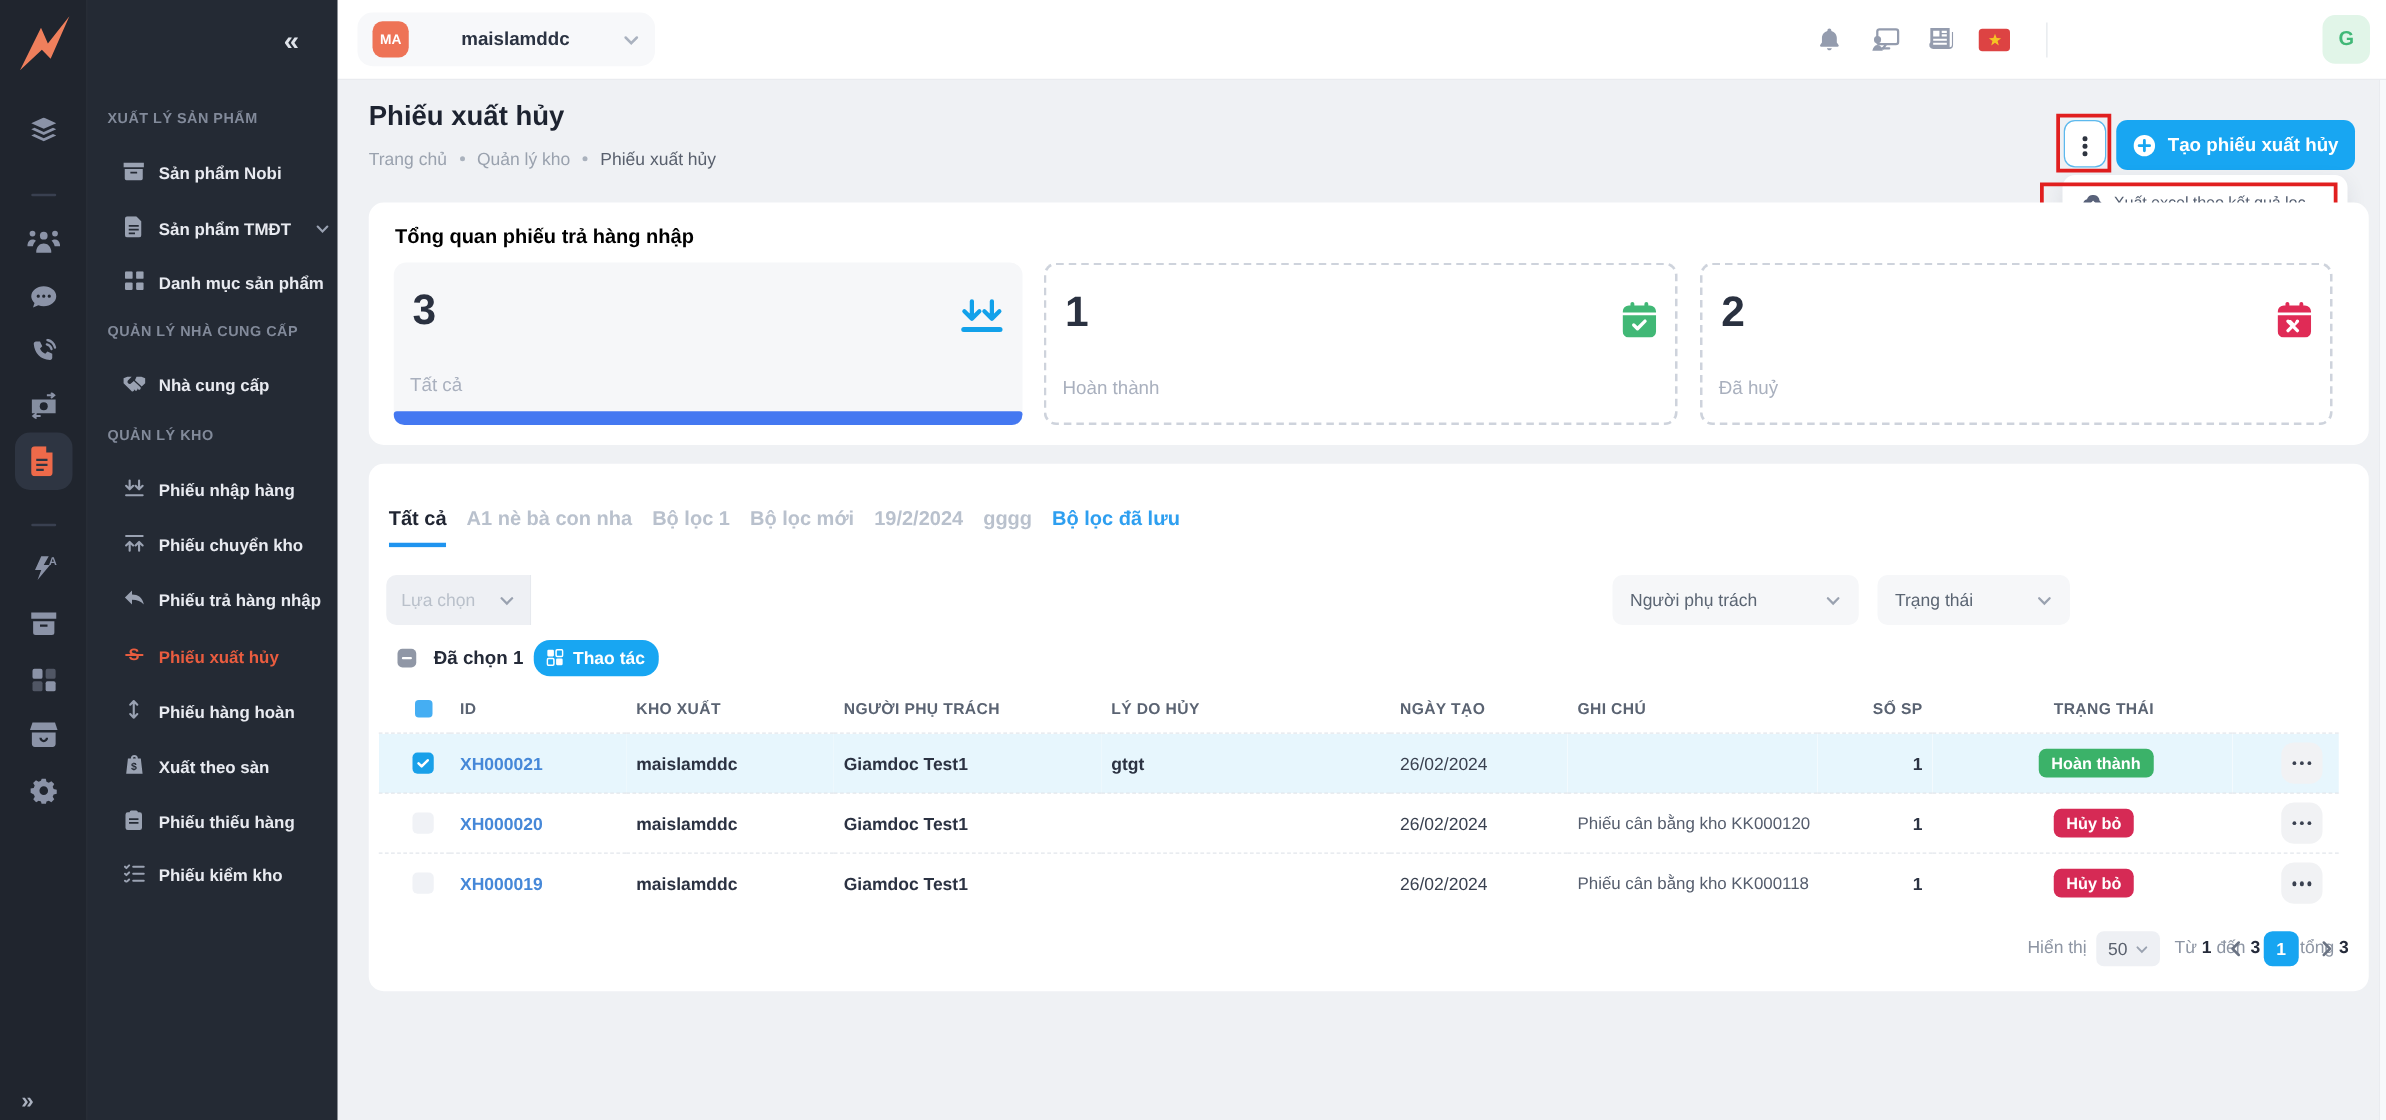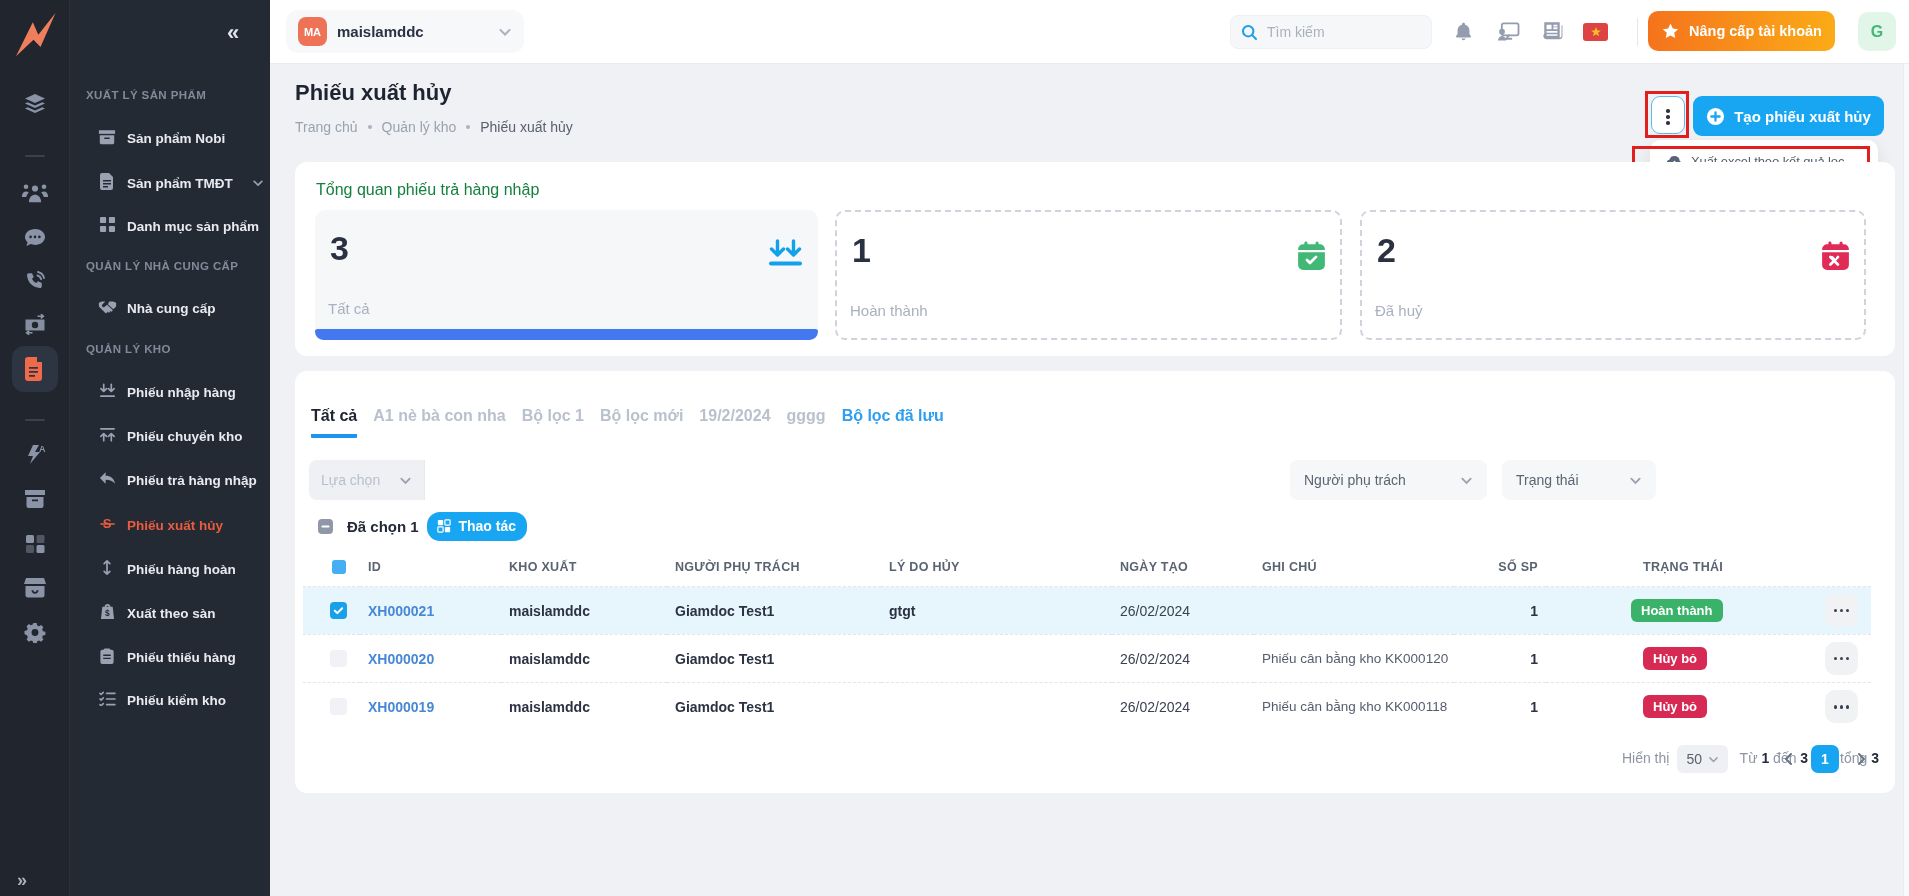--- a/index.html
+++ b/index.html
@@ -1,21 +1,21 @@
 <!DOCTYPE html>
 <html><head>
 <meta charset="utf-8">
 <style>
 * { margin:0; padding:0; box-sizing:border-box; }
 html,body { width:1909px; height:896px; overflow:hidden; }
 body { font-family:"Liberation Sans", sans-serif; background:#eff1f4; position:relative; }
 
 
 #topbar { position:absolute; left:270px; top:0; width:1639px; height:64px; background:#fff; border-bottom:1px solid #e9ebef; z-index:5; }
-#shopSel { position:absolute; left:16px; top:10px; width:238px; height:43px; background:#f7f8fa; border-radius:12px; display:flex; align-items:center; padding:0 12px; }
+#shopSel { position:absolute; left:16px; top:10px; width:238px; height:43px; background:#f7f8fa; border-radius:12px; display:flex; align-items:center; padding:0 12px;gap:32px; }
 #shopSel .ma { width:29px; height:29px; border-radius:8px; background:#ee7356; color:#fff; font-size:11px; font-weight:bold; display:flex; align-items:center; justify-content:center; }
 #shopSel .nm { margin-left:10px; font-size:15px; font-weight:bold; color:#2b3342; }
 #srch { position:absolute; left:960px; top:15px; width:202px; height:34px; background:#f6f7f9; border:1px solid #eef0f3; border-radius:8px; display:flex; align-items:center; padding:0 10px; }
 #srch span { color:#aab1bd; font-size:14px; margin-left:9px; }
 .tbico { position:absolute; top:21px; color:#949cae; }
 #flag { position:absolute; left:1313px; top:23px; width:25px; height:18px; background:#dd4343; border-radius:3px; display:flex; align-items:center; justify-content:center; }
 #tbdiv { position:absolute; left:1367px; top:18px; width:1px; height:28px; background:#e4e7ec; }
 #upg { position:absolute; left:1378px; top:11px; width:187px; height:40px; border-radius:10px; background:linear-gradient(90deg,#f5731c,#fbab17); color:#fff; font-weight:bold; font-size:14.5px; display:flex; align-items:center; justify-content:center; gap:9px; }
 #gav { position:absolute; left:1588px; top:12px; width:38px; height:39px; border-radius:10px; background:#e1f5e8; color:#41b877; font-weight:bold; font-size:16px; display:flex; align-items:center; justify-content:center; }
 
@@ -42,21 +42,21 @@
 #dotsBtnWrap { position:absolute; left:1645px; top:91px; width:44px; height:47px; border:3px solid #e11f1f; }
 #dotsBtn { position:absolute; left:1651px; top:96px; width:34px; height:38px; background:#fff; border:1px solid #5db9ed; border-radius:9px; }
 #dotsBtn i { position:absolute; left:50%; width:3.5px; height:3.5px; margin-left:-1.75px; border-radius:50%; background:#2e3440; }
 #newBtn { position:absolute; left:1693px; top:96px; width:191px; height:40px; background:#18a6f2; border-radius:9px; color:#fff; font-size:15px; font-weight:bold; display:flex; align-items:center; justify-content:center; gap:9px; }
 #ddpanel { position:absolute; left:1650px; top:140px; width:228px; height:46px; background:#fff; border-radius:10px; box-shadow:0 6px 16px rgba(40,50,70,.10); }
 #ddwrap { position:absolute; left:1632px; top:146px; width:238px; height:41px; border:3px solid #e11f1f; }
 #dditem { position:absolute; left:1666px; top:154px; display:flex; align-items:center; gap:8px; color:#545e70; font-size:13px; letter-spacing:-0.1px; white-space:nowrap; }
 
 
 #ovcard { position:absolute; left:295px; top:162px; width:1600px; height:194px; background:#fff; border-radius:12px; }
-#ovcard h3 { position:absolute; left:21px; top:19px; font-size:16px; font-weight:normal; color:#15803d; }
+#ovcard h3 { position:absolute; left:21px; top:19px; font-size:16px; font-weight:bold; color:#000000; }
 .stat { position:absolute; top:48px; width:503px; height:130px; border-radius:10px; background:#fff; }
 .stat .num { position:absolute; left:15px; top:19px; font-size:34px; font-weight:bold; color:#2a3140; }
 .stat .lbl { position:absolute; left:13px; top:90px; font-size:15px; color:#a9b0be; }
 .stat .sic { position:absolute; right:15px; top:29px; }
 #st1 { left:20px; background:#f6f7f9; }
 #st1 .bar { position:absolute; left:0; bottom:0; width:100%; height:11px; background:#4478f1; border-radius:3px 3px 10px 10px; }
 #st2 { left:540px; width:507px; border:2px dashed #ced3dc; }
 #st3 { left:1065px; width:506px; border:2px dashed #ced3dc; }
 
 
@@ -102,27 +102,20 @@
 <body>
 
 <div id="topbar">
   <div id="shopSel">
     <div class="ma">MA</div>
       <div class="nm">maislamddc</div>
     <svg style="margin-left:auto" width="14" height="14" viewBox="0 0 14 14" fill="none" stroke="#aab2bf" stroke-width="2" stroke-linecap="round">
         <path d="M2.5 5l4.5 4.5L11.5 5"></path>
       </svg>
   </div>
-  <div id="srch">
-    <svg width="17" height="17" viewBox="0 0 17 17" fill="none" stroke="#1ba0e8" stroke-width="2" stroke-linecap="round">
-        <circle cx="7.2" cy="7.2" r="5.2"></circle>
-        <path d="M11.4 11.4L15 15"></path>
-      </svg>
-    <span>Tìm kiếm</span>
-  </div>
   <div class="tbico" style="left:1183px;top:21px">
     <svg width="21" height="21" viewBox="0 0 24 24" fill="#949cae">
         <path d="M12 2c1 0 1.8.8 1.8 1.8v.5c2.9.8 5 3.4 5 6.5v4l1.6 2.4c.4.7 0 1.6-.9 1.6H4.5c-.9 0-1.3-.9-.9-1.6L5.2 14.8v-4c0-3.1 2.1-5.7 5-6.5v-.5C10.2 2.8 11 2 12 2zm2.3 18c-.3 1.1-1.2 1.9-2.3 1.9s-2-.8-2.3-1.9h4.6z"></path>
       </svg>
   </div>
   <div class="tbico" style="left:1227px;top:22px">
     <svg width="23" height="20" viewBox="0 0 24 21" fill="none" stroke="#949cae" stroke-width="1.9">
         <rect x="5" y="1.5" width="17.5" height="12.5" rx="1.8"></rect>
         <path d="M12.5 14l-2.8 3.6" stroke-linecap="round"></path>
         <path d="M15 17.6h-6" stroke-linecap="round"></path>
@@ -134,26 +127,20 @@
     <svg width="22" height="20" viewBox="0 0 24 22" fill="#949cae">
         <path d="M3.5 1.5h17v17a2 2 0 002-2V5h1v11.5a3.5 3.5 0 01-3.5 3.5H6a3.5 3.5 0 01-2.5-6V1.5zM6 4h5.5v5H6V4zm7.5 0H18v2h-4.5V4zm0 3H18v2h-4.5V7zM6 11h12v1.8H6V11zm0 3.5h12v1.8H6v-1.8z" fill-rule="evenodd"></path>
       </svg>
   </div>
   <div id="flag">
     <svg width="12" height="12" viewBox="0 0 24 24" fill="#f5c324">
         <path d="M12 2l2.6 6.8 7.2.3-5.7 4.5 2 7-6.1-4.1-6.1 4.1 2-7L2.2 9.1l7.2-.3z"></path>
       </svg>
   </div>
   <div id="tbdiv"></div>
-  <div id="upg">
-    <svg width="19" height="19" viewBox="0 0 24 24" fill="#fff">
-        <path d="M12 2l2.9 6.2 6.8.8-5 4.6 1.3 6.7L12 17l-6 3.3 1.3-6.7-5-4.6 6.8-.8z"></path>
-      </svg>
-    Nâng cấp tài khoản
-  </div>
   <div id="gav">G</div>
 </div>
 
 <div id="sidebar">
   <div id="rail"></div>
 
   <svg class="rico" style="top:8px" width="70" height="52" viewBox="0 0 70 52">
       <path d="M55.5 5 L38.3 26.8 L32.8 14.2 L16 48.2 L33.5 31.8 L40.5 38.9 Z" fill="#ef7f5c"></path>
     </svg>
 

